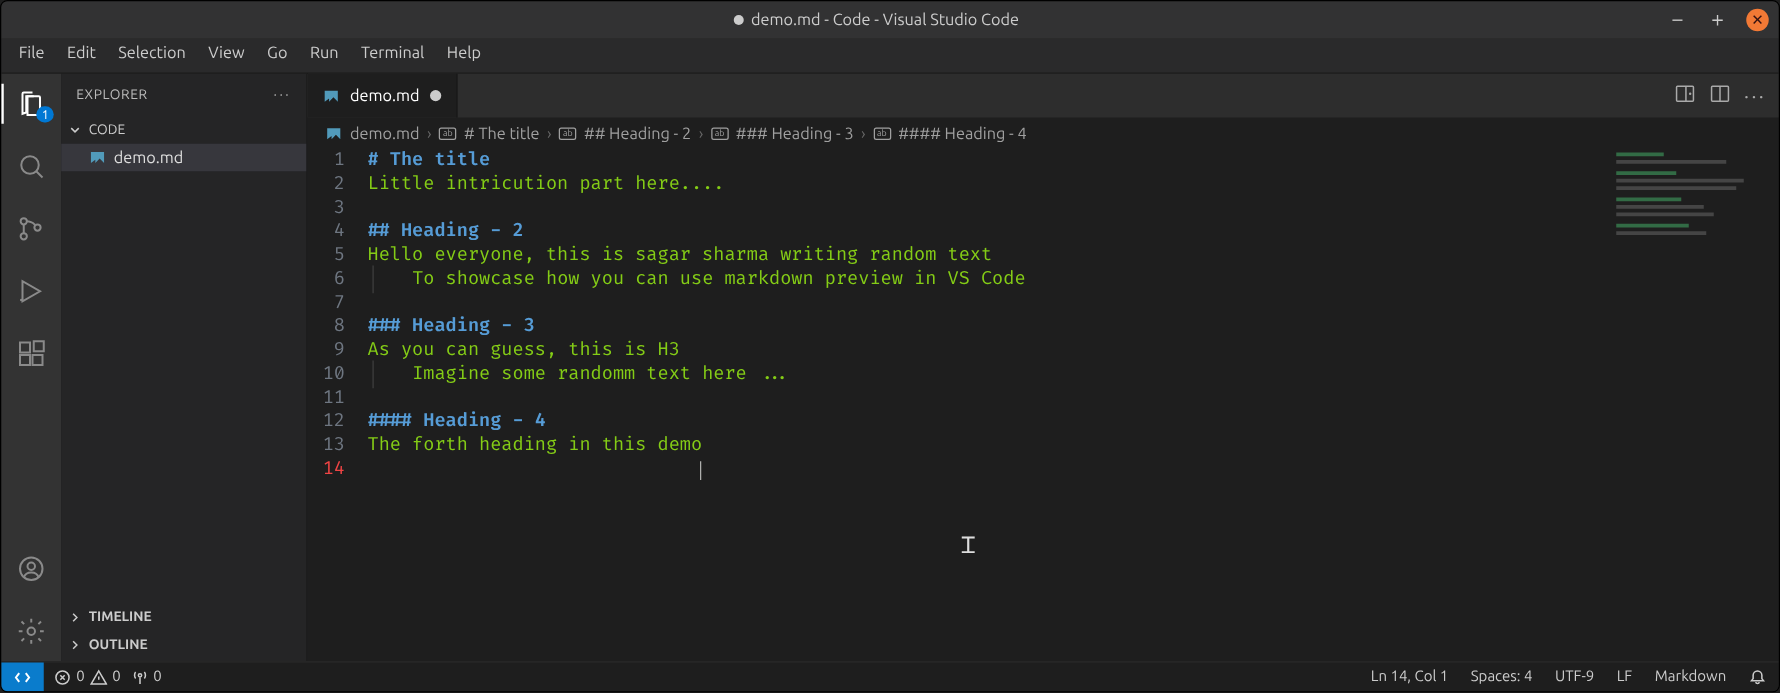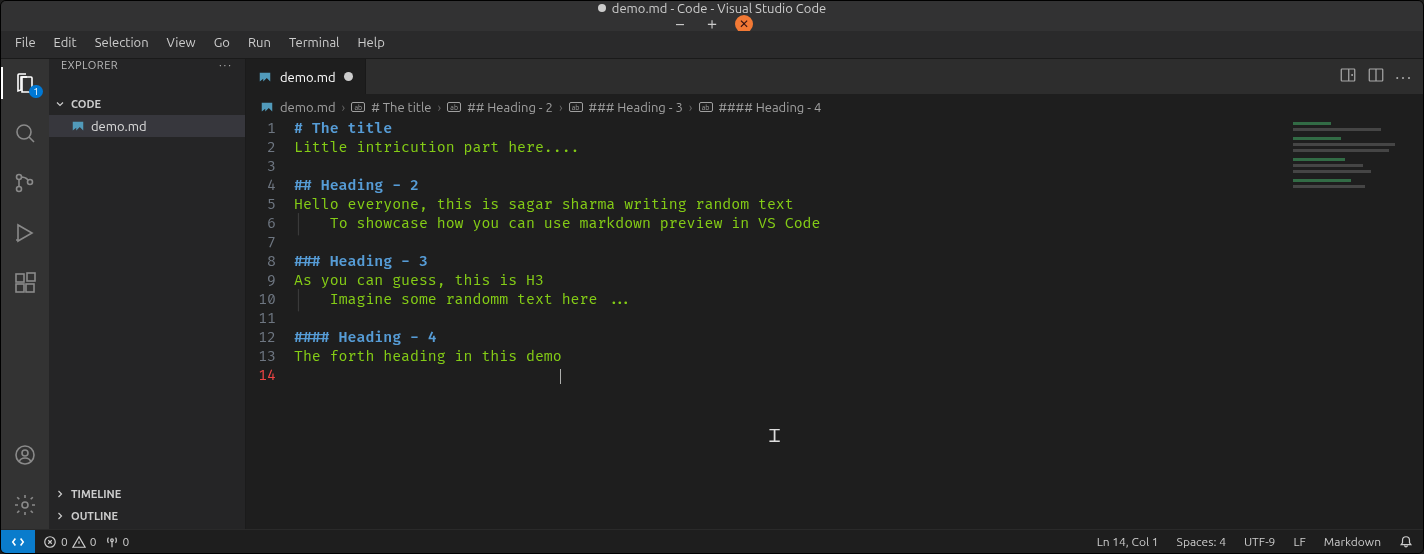--- a/index.html
+++ b/index.html
@@ -16,21 +16,21 @@
     --statusbar-bg: #1e1e1e;
     --border:       #1b1b1b;
     --text:         #cccccc;
     --text-dim:     #8a8a8a;
     --accent:       #569cd6;
     --close-orange: #f27935;
   }
   .root { display:flex; flex-direction:column; width:100%; height:100%; border:1px solid #000; border-radius:6px; overflow:hidden; }
 
   
-  .titlebar { height:30px; background:var(--titlebar-bg); display:flex; align-items:center; justify-content:space-between; padding:0 8px; font-size:13px; color:var(--text);flex-direction:column; }
+  .titlebar { height:30px; background:var(--titlebar-bg); display:flex; align-items:center; justify-content:space-between; padding:0 8px; font-size:13px; color:var(--text); }
   .titlebar .center { flex:1; text-align:center; display:flex; align-items:center; justify-content:center; gap:6px; }
   .titlebar .dirty-dot { width:8px; height:8px; border-radius:50%; background:#ccc; }
   .titlebar .wc { display:flex; gap:14px; align-items:center; }
   .titlebar .wc span { width:18px; height:18px; display:flex; align-items:center; justify-content:center; font-size:16px; color:#ccc; }
   .titlebar .wc .close { width:18px; height:18px; border-radius:50%; background:var(--close-orange); color:#311; font-size:12px; }
 
   
   .menubar { height:28px; background:var(--menubar-bg); display:flex; padding:0 6px; font-size:13px; color:var(--text); gap:2px; border-bottom:1px solid #1a1a1a; }
   .menubar span { padding:4px 8px; border-radius:3px; }
 
@@ -38,23 +38,23 @@
   .main { flex:1; display:flex; min-height:0; }
   .activitybar { width:48px; background:var(--activitybar-bg); display:flex; flex-direction:column; justify-content:space-between; padding:6px 0; }
   .activitybar .top, .activitybar .bottom { display:flex; flex-direction:column; align-items:center; gap:14px; }
   .abicon { width:48px; height:36px; display:flex; align-items:center; justify-content:center; color:#8a8a8a; position:relative; }
   .abicon.active { color:#fff; }
   .abicon.active::before { content:""; position:absolute; left:0; top:2px; bottom:2px; width:2px; background:#fff; }
   .abicon svg { width:24px; height:24px; }
   .badge { position:absolute; bottom:3px; right:6px; background:#0078d4; color:#fff; border-radius:8px; font-size:10px; padding:0 4px; line-height:13px; }
 
   .sidebar { width:197px; background:var(--sidebar-bg); display:flex; flex-direction:column; border-right:1px solid var(--border); }
-  .sidebar-header { height:34px; display:flex; align-items:flex-start; justify-content:space-between; padding:0 12px; font-size:11px; letter-spacing:0.5px; color:#bbb; }
+  .sidebar-header { height:34px; display:flex; align-items:center; justify-content:space-between; padding:0 12px; font-size:11px; letter-spacing:0.5px; color:#bbb; }
   .sb-section { padding:0 0 2px 0; }
-  .sb-title { height:22px; display:flex; align-items:center; gap:4px; font-size:11px; font-weight:700; color:#ccc; padding-left:4px; }
+  .sb-title { height:22px; display:flex; align-items:center; gap:4px; font-size:11px; font-weight:400; color:#ccc; padding-left:4px; }
   .sb-title.nc { font-weight:600; }
   .chev { width:14px; height:14px; display:inline-flex; align-items:center; justify-content:center; }
   .chev svg { width:12px; height:12px; }
   .tree-item { height:22px; display:flex; align-items:center; gap:6px; padding-left:22px; font-size:13px; color:#ddd; background:#37373d; }
   .fileicon { width:14px; height:14px; }
   .spacer { flex:1; }
 
   .editor { flex:1; display:flex; flex-direction:column; min-width:0; background:var(--editor-bg); }
   .tabbar { height:35px; background:var(--tab-inactive-bg); display:flex; align-items:stretch; }
   .tab { display:flex; align-items:center; gap:8px; padding:0 12px; background:var(--tab-active-bg); border-right:1px solid #191919; font-size:13px; color:#fff; min-width:120px; }

